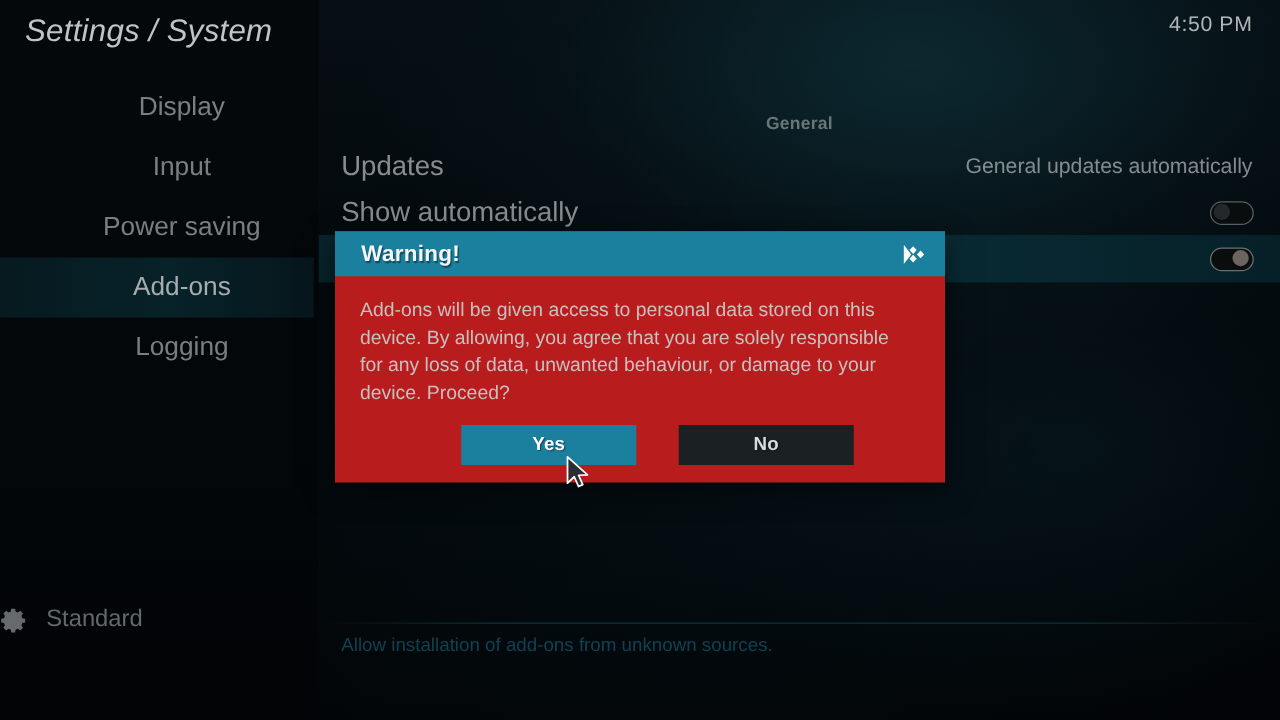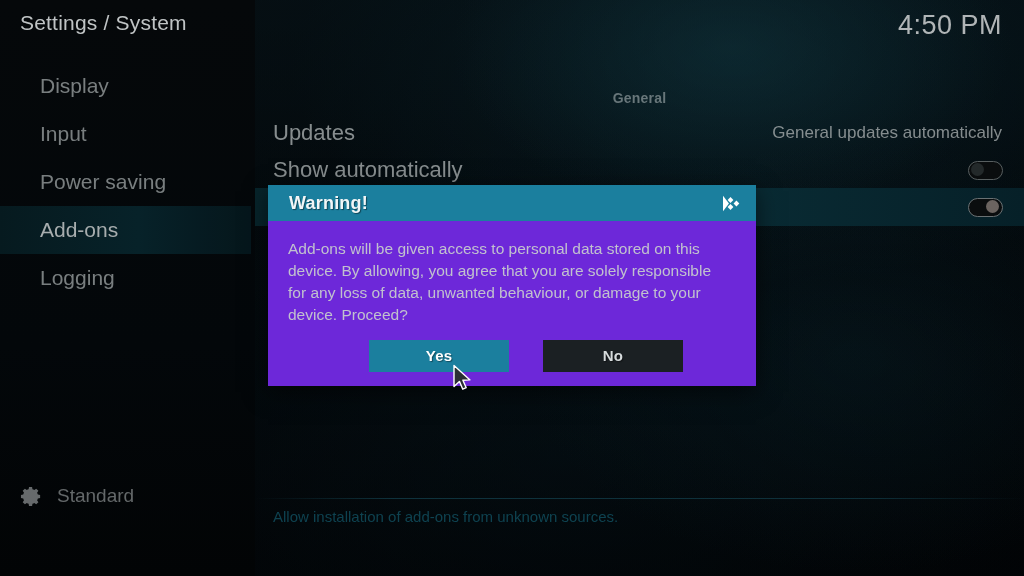--- a/index.html
+++ b/index.html
@@ -33,47 +33,49 @@
     position:absolute; left:0; top:0; width:255px; height:576px;
     background:linear-gradient(180deg,#05080a 0%,#03070a 60%,#020405 100%);
   }
 
   
   .topbar{
     position:absolute; left:0; top:0; width:1024px; height:62px;
   }
   .page-title{
     position:absolute; left:20px; top:11px;
-    font-size:21px; font-weight:400; color:#cfd3d4; letter-spacing:0.2px;
+    font-size:25px; font-weight:400; color:#cfd3d4; letter-spacing:0.2px;
     opacity:0.93;
+    font-style:italic;
   }
   .clock{
     position:absolute; right:22px; top:10px;
-    font-size:27px; font-weight:300; color:#c9cccd; letter-spacing:0.5px;
+    font-size:17px; font-weight:300; color:#c9cccd; letter-spacing:0.5px;
     opacity:0.88;
   }
 
   
   .sidebar{
     position:absolute; left:0; top:62px; width:251px; height:514px;
   }
   .nav-item{
     position:relative; height:48px; line-height:48px;
     padding-left:40px;
     font-size:21px; font-weight:400; color:#9aa0a1;
     opacity:0.78;
     white-space:nowrap;
+    text-align:center;
   }
   .nav-item.selected{
     background:linear-gradient(90deg,#071c21 0%,#08242b 55%,#06171d 100%);
     color:#b0b6b7; opacity:0.95;
   }
   .profile-row{
     position:absolute; left:0; top:410px; width:251px; height:48px;
-    display:flex; align-items:center; padding-left:20px; gap:14px;
+    display:flex; align-items:center; gap:14px;
   }
   .gear-icon{ width:23px; height:23px; display:block; opacity:0.55; }
   .profile-label{
     font-size:19px; color:#8d9293; opacity:0.7;
   }
 
   
   .content{
     position:absolute; left:255px; top:62px; width:769px; height:514px;
   }
@@ -119,21 +121,21 @@
     background:linear-gradient(90deg,rgba(20,70,84,0.0) 0%,rgba(24,84,100,0.55) 18%,rgba(24,84,100,0.5) 80%,rgba(20,70,84,0.0) 100%);
   }
   .help-text{
     position:absolute; left:273px; top:508px;
     font-size:15px; color:#13596b; opacity:0.72; white-space:nowrap;
   }
 
   
   .dialog{
     position:absolute; left:268px; top:185px; width:488px; height:201px;
-    background:#6d28d9;
+    background:#b91c1c;
     box-shadow:0 6px 22px rgba(0,0,0,0.55);
   }
   .dialog-header{
     position:relative; height:36px; width:100%;
     background:#1b7f9e;
     display:flex; align-items:center;
   }
   .dialog-title{
     margin-left:21px; font-size:18px; font-weight:700; color:#f2f6f7;
     letter-spacing:0.2px;

